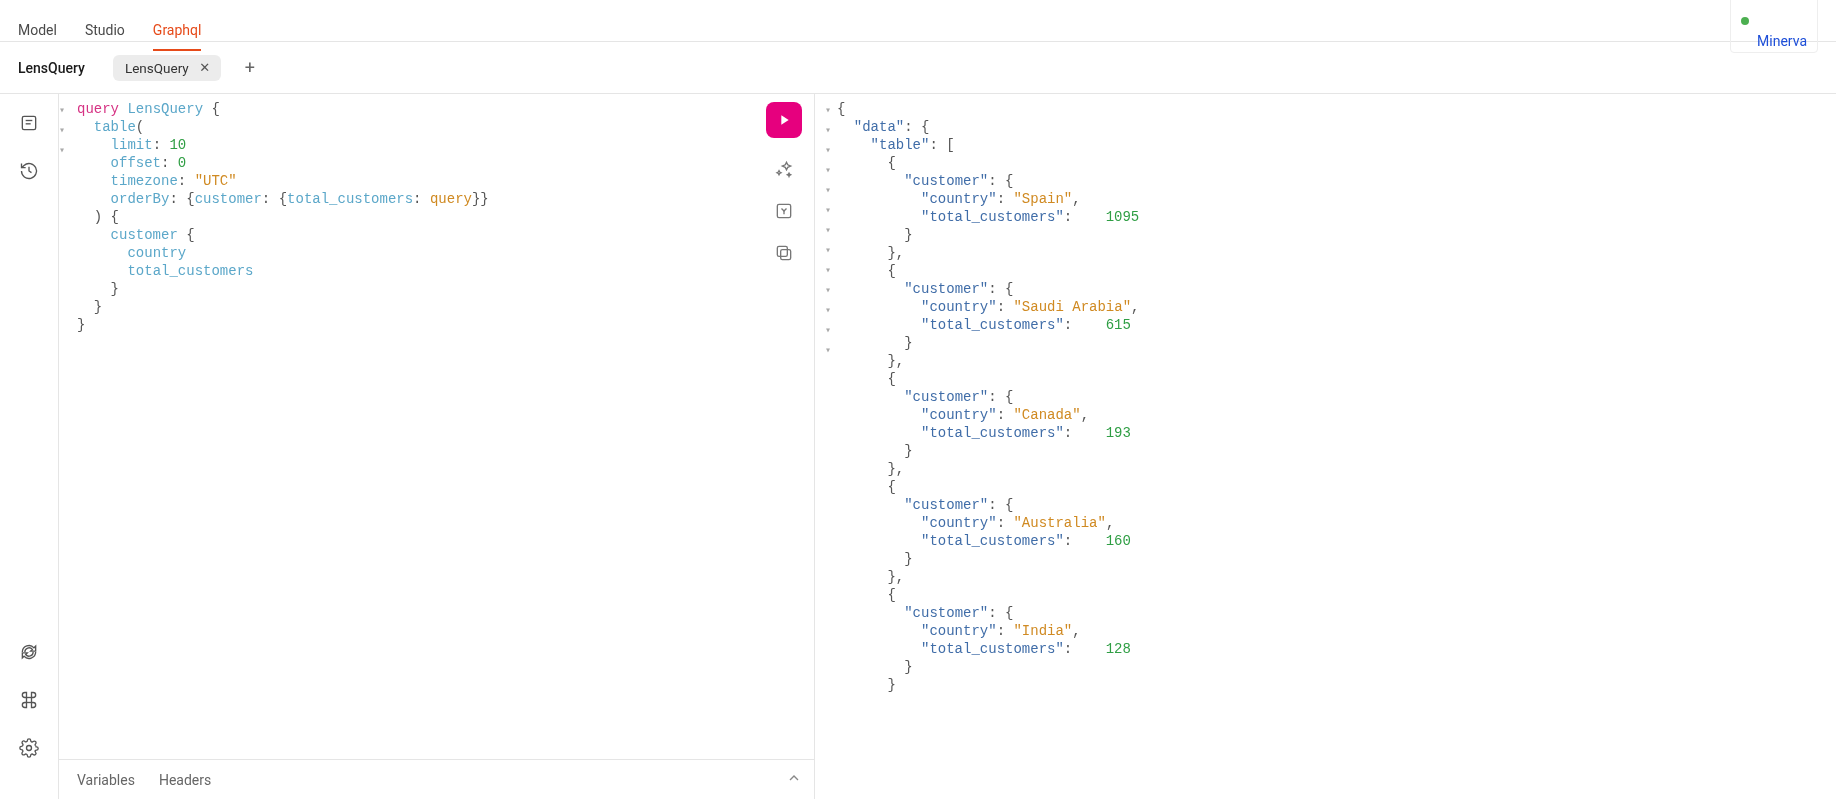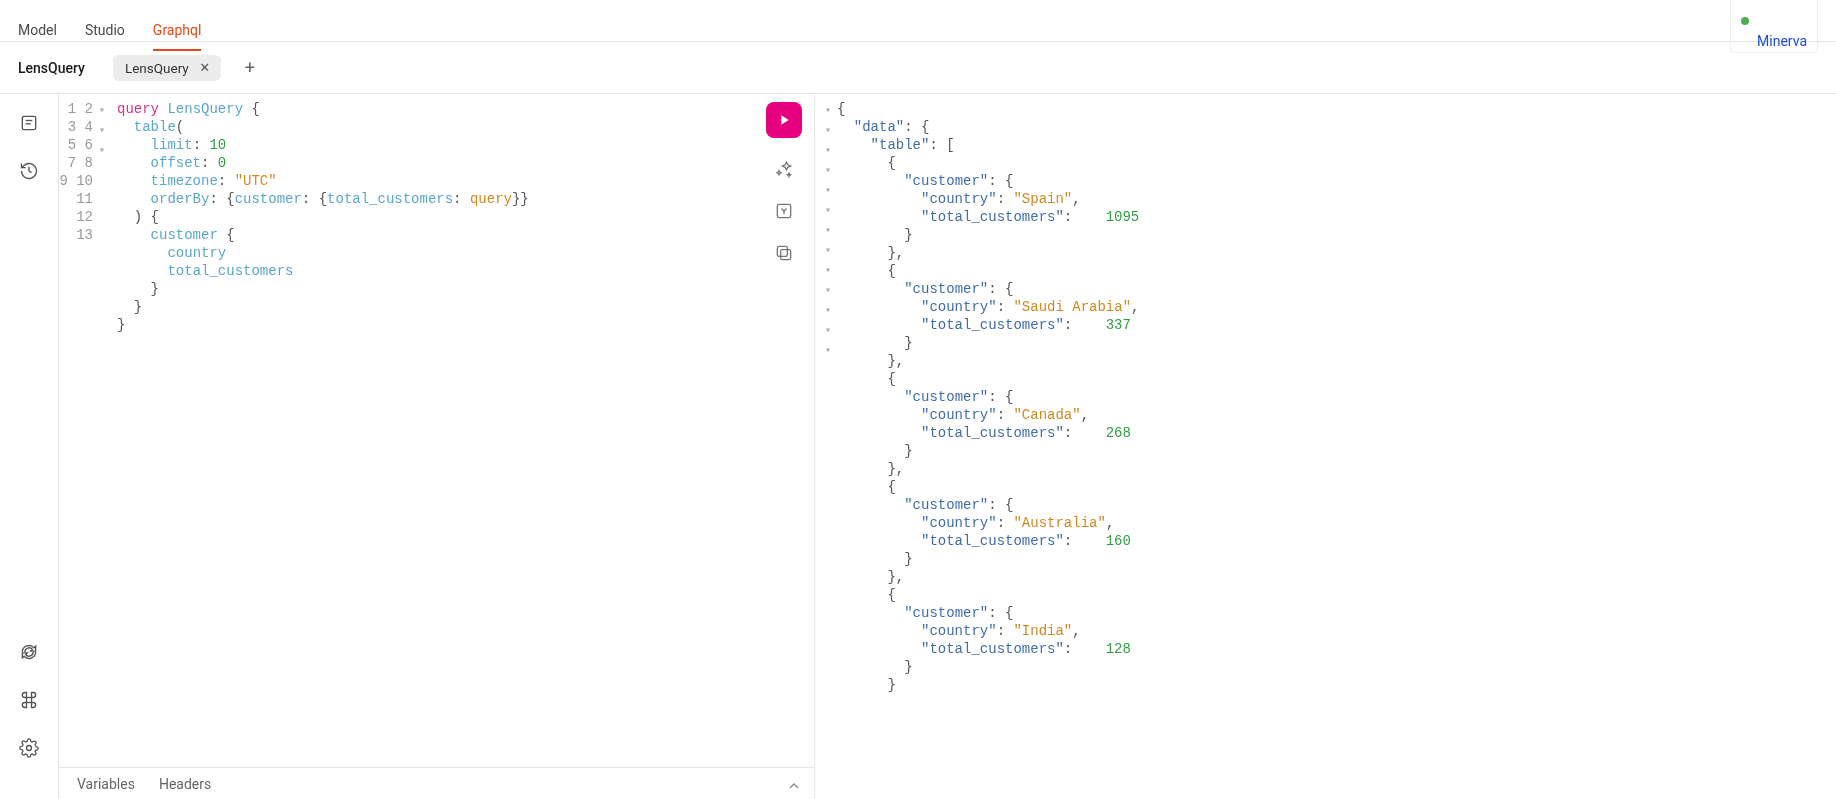--- a/index.html
+++ b/index.html
@@ -126,21 +126,21 @@
   .t-kw { color:#d63384; }
   .t-name { color:#5ba7c9; }
   .t-attr { color:#5ba7c9; }
   .t-num { color:#2f9e44; }
   .t-str { color:#d08a22; }
   .t-punc { color:#555; }
   .t-enum { color:#d08a22; }
 
   .editor-footer {
     border-top:1px solid #e5e5e5;
-    height:32px;
+    height:40px;
     display:flex;
     align-items:center;
     padding:0 18px;
     gap:24px;
     color:#666;
     position:relative;
   }
   .editor-footer .chev {
     position:absolute; right:12px; top:10px; color:#888;
   }
@@ -245,34 +245,20 @@
           <path d="M19.4 15a1.7 1.7 0 0 0 .34 1.87l.06.06a2 2 0 1 1-2.83 2.83l-.06-.06a1.7 1.7 0 0 0-1.87-.34 1.7 1.7 0 0 0-1.04 1.56V21a2 2 0 1 1-4 0v-.09a1.7 1.7 0 0 0-1.11-1.56 1.7 1.7 0 0 0-1.87.34l-.06.06a2 2 0 1 1-2.83-2.83l.06-.06a1.7 1.7 0 0 0 .34-1.87 1.7 1.7 0 0 0-1.56-1.04H3a2 2 0 1 1 0-4h.09a1.7 1.7 0 0 0 1.56-1.11 1.7 1.7 0 0 0-.34-1.87l-.06-.06a2 2 0 1 1 2.83-2.83l.06.06a1.7 1.7 0 0 0 1.87.34H9a1.7 1.7 0 0 0 1.04-1.56V3a2 2 0 1 1 4 0v.09a1.7 1.7 0 0 0 1.04 1.56 1.7 1.7 0 0 0 1.87-.34l.06-.06a2 2 0 1 1 2.83 2.83l-.06.06a1.7 1.7 0 0 0-.34 1.87V9c.66.27 1.09.92 1.09 1.64H21a2 2 0 1 1 0 4h-.09a1.7 1.7 0 0 0-1.51 1z"></path>
         </svg>
     </div>
     <div style="height:14px;"></div>
   </div>
 
   <div class="content">
 
     <div class="editor-panel">
       <div class="editor-body">
-        <div class="gutter" id="gutter">1
-2
-3
-4
-5
-6
-7
-8
-9
-10
-11
-12
-13
-</div>
         <div class="fold-col" id="foldcol"><span class="fold-caret">▾</span>
 
 
 
 
 
 <span class="fold-caret">▾</span>
 <span class="fold-caret">▾</span>
 
 
@@ -375,27 +361,27 @@
     <span class="jk">"table"</span><span class="jp">: [</span>
       <span class="jp">{</span>
         <span class="jk">"customer"</span><span class="jp">: {</span>
           <span class="jk">"country"</span><span class="jp">: </span><span class="js">"Spain"</span><span class="jp">,</span>
           <span class="jk">"total_customers"</span><span class="jp">: </span><span class="jn">1095</span>
         <span class="jp">}</span>
       <span class="jp">},</span>
       <span class="jp">{</span>
         <span class="jk">"customer"</span><span class="jp">: {</span>
           <span class="jk">"country"</span><span class="jp">: </span><span class="js">"Saudi Arabia"</span><span class="jp">,</span>
-          <span class="jk">"total_customers"</span><span class="jp">: </span><span class="jn">337</span>
+          <span class="jk">"total_customers"</span><span class="jp">: </span><span class="jn">615</span>
         <span class="jp">}</span>
       <span class="jp">},</span>
       <span class="jp">{</span>
         <span class="jk">"customer"</span><span class="jp">: {</span>
           <span class="jk">"country"</span><span class="jp">: </span><span class="js">"Canada"</span><span class="jp">,</span>
-          <span class="jk">"total_customers"</span><span class="jp">: </span><span class="jn">268</span>
+          <span class="jk">"total_customers"</span><span class="jp">: </span><span class="jn">193</span>
         <span class="jp">}</span>
       <span class="jp">},</span>
       <span class="jp">{</span>
         <span class="jk">"customer"</span><span class="jp">: {</span>
           <span class="jk">"country"</span><span class="jp">: </span><span class="js">"Australia"</span><span class="jp">,</span>
           <span class="jk">"total_customers"</span><span class="jp">: </span><span class="jn">160</span>
         <span class="jp">}</span>
       <span class="jp">},</span>
       <span class="jp">{</span>
         <span class="jk">"customer"</span><span class="jp">: {</span>

